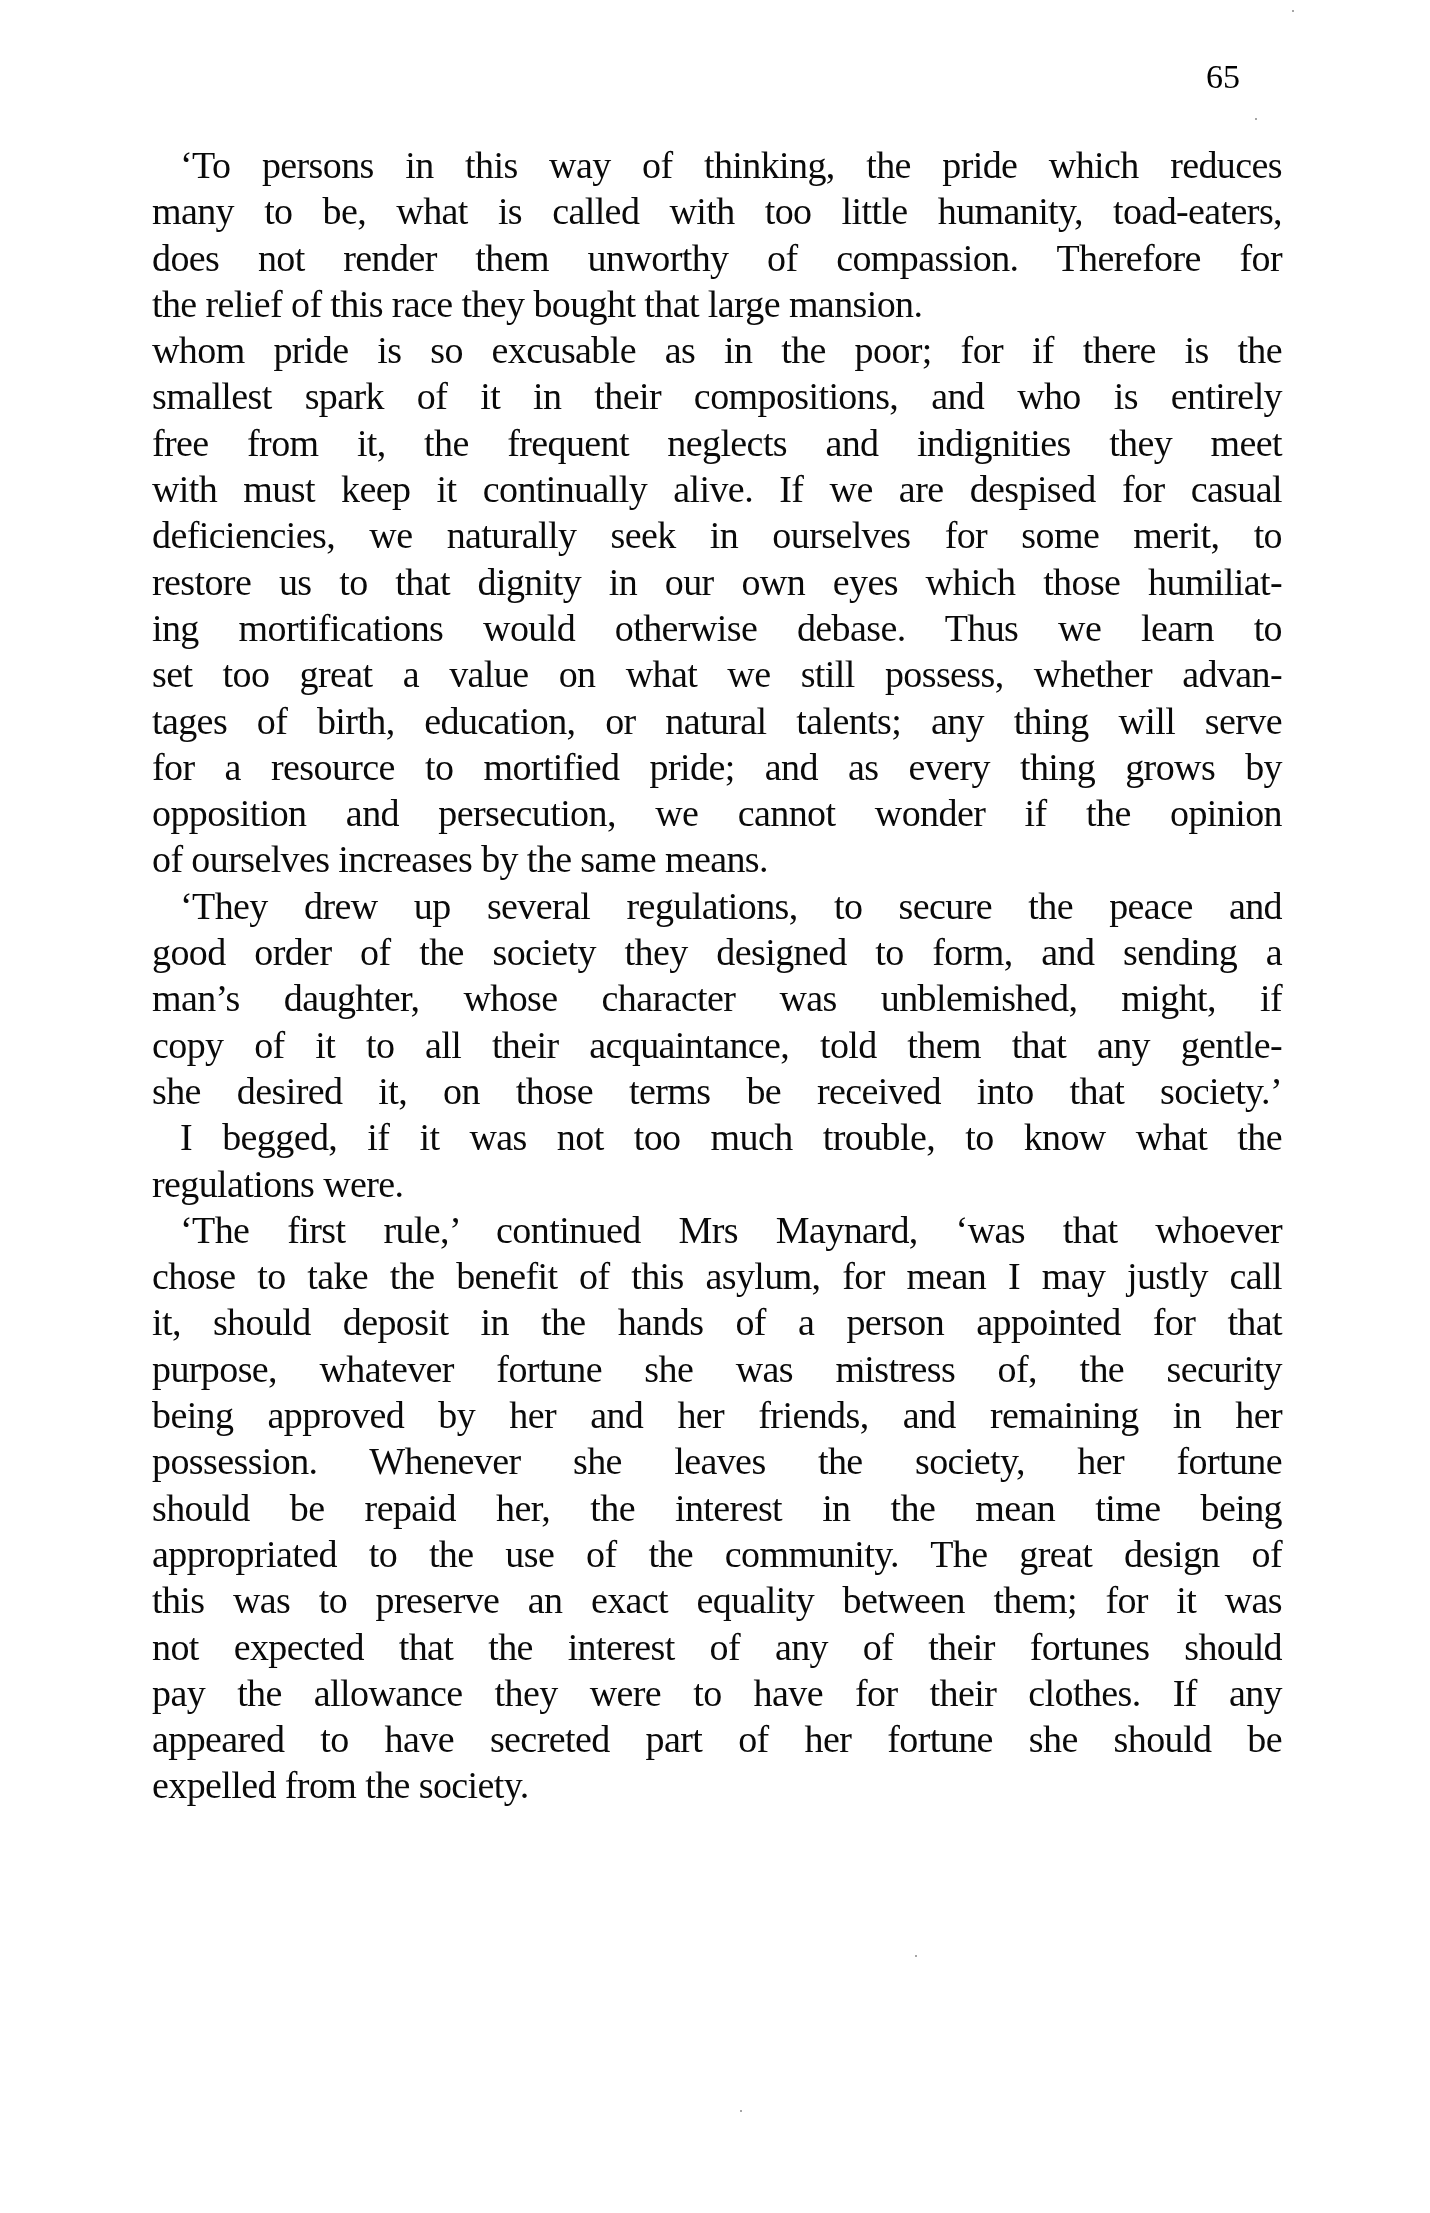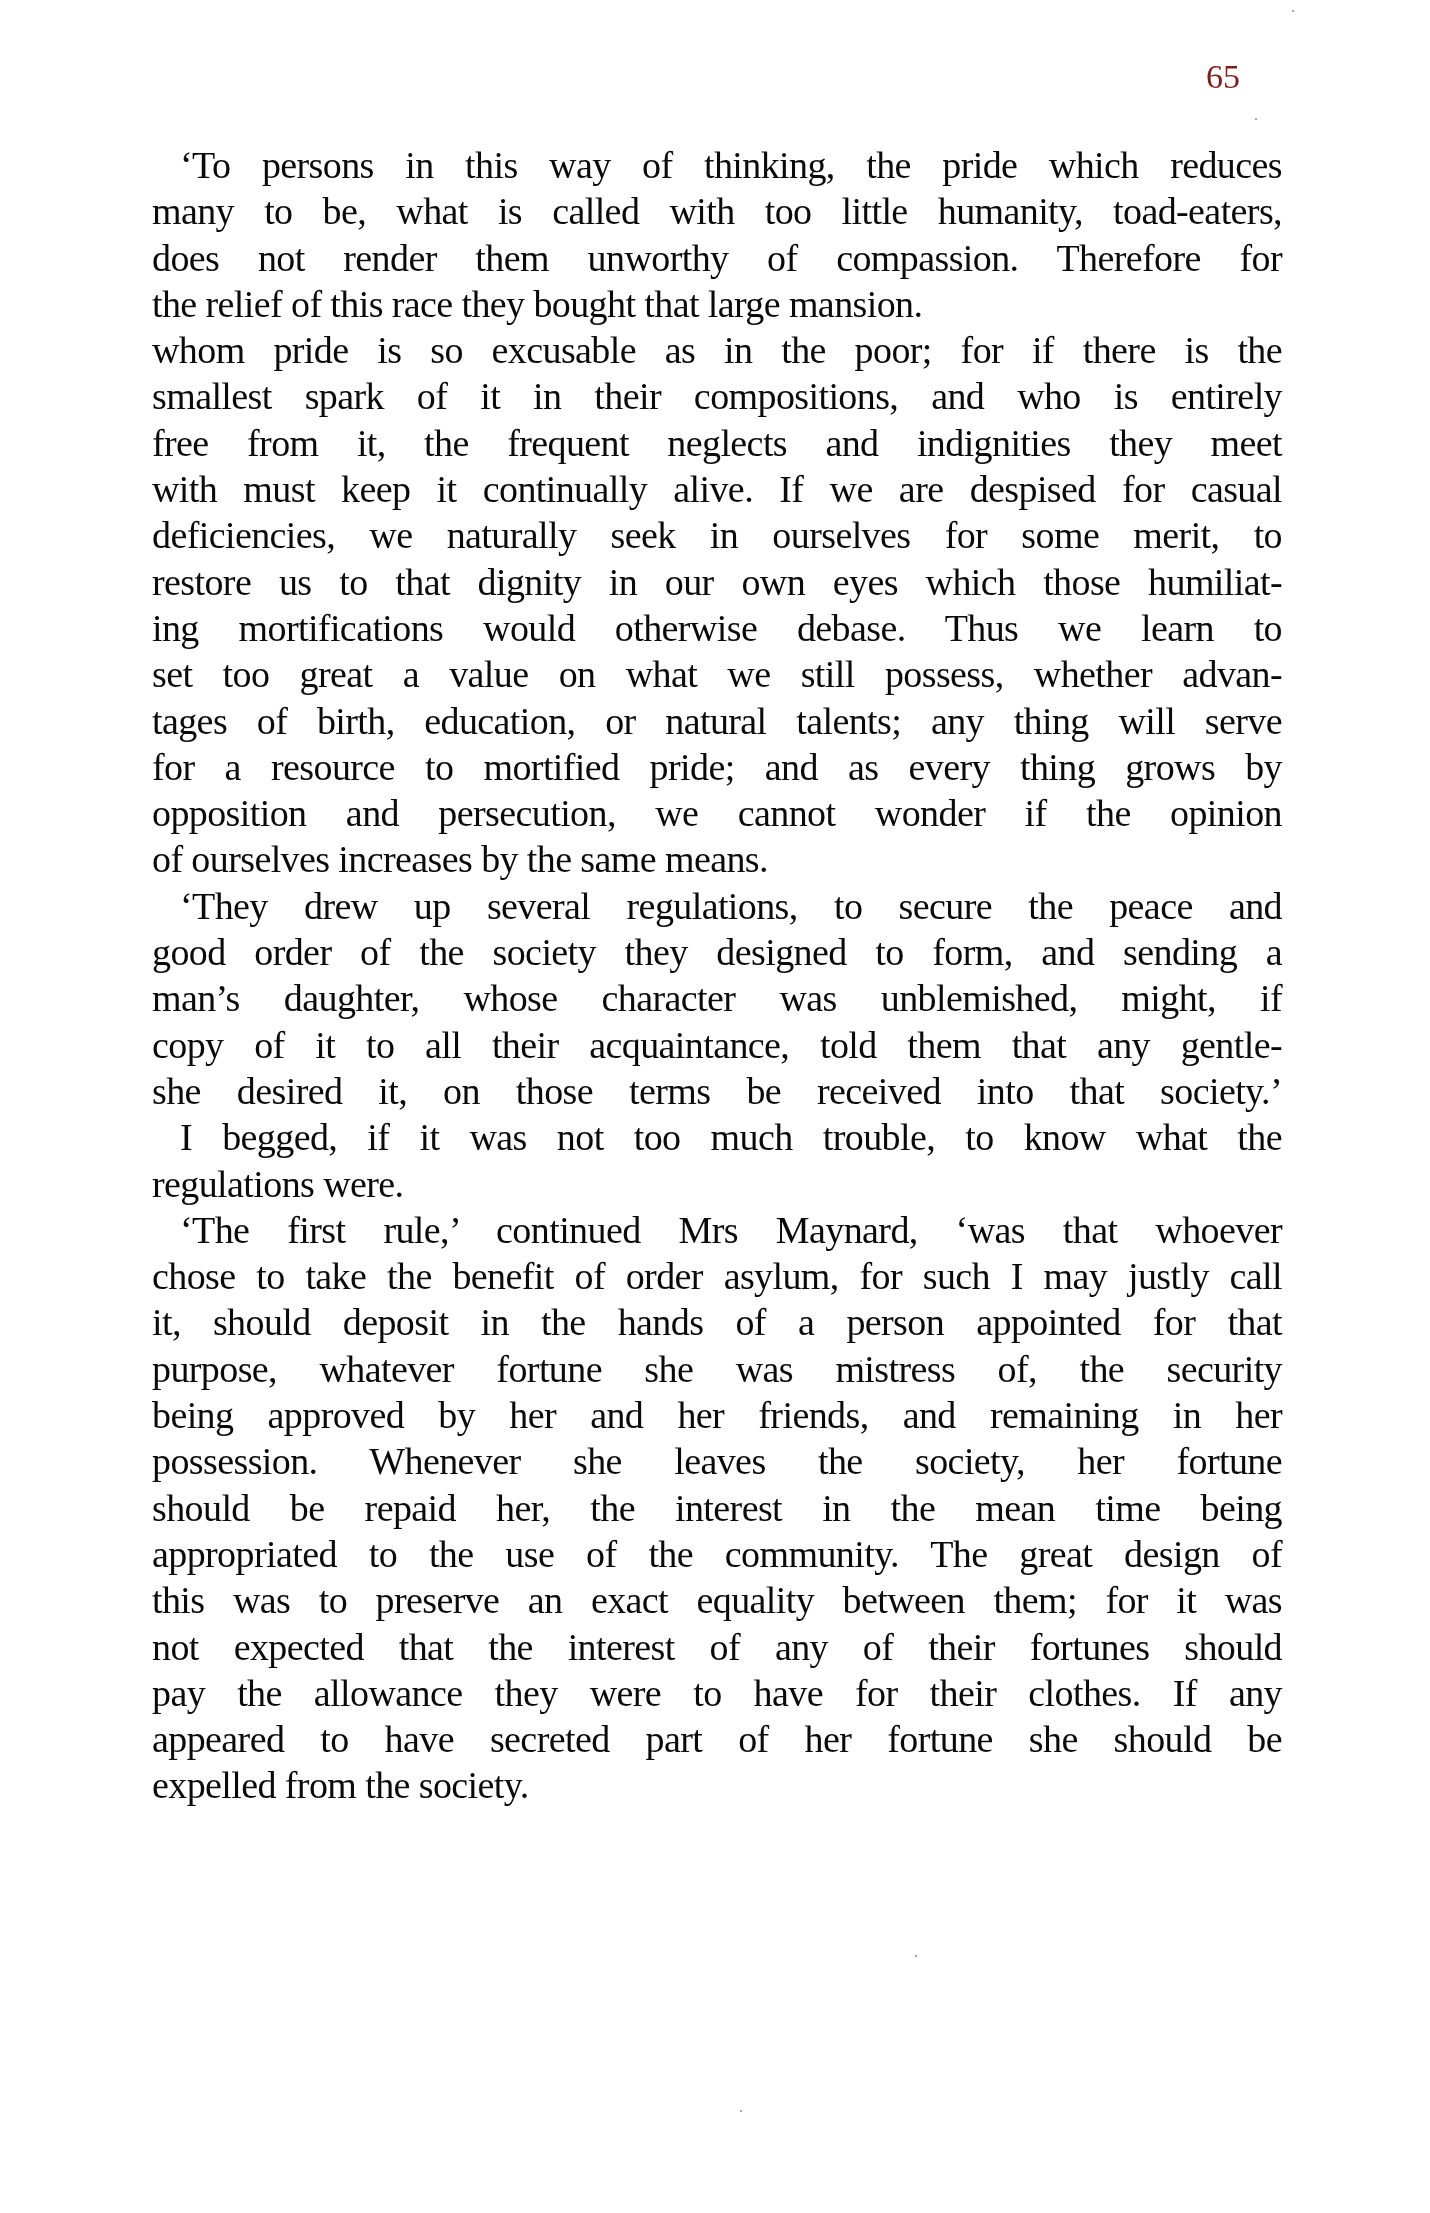--- a/index.html
+++ b/index.html
@@ -1,19 +1,19 @@
 <!DOCTYPE html>
 <html><head>
 <meta charset="utf-8">
 <style>
   html, body { margin: 0; padding: 0; background: #ffffff; }
   body { width: 1430px; height: 2213px; position: relative; overflow: hidden; }
   .page-number {
     position: absolute; left: 1206px; top: 58px;
-    font-family: "Liberation Serif", serif; font-size: 34px; color: #7f1d1d;
+    font-family: "Liberation Serif", serif; font-size: 34px; color: #000000;
     letter-spacing: 0px;
   }
   .text-block {
     position: absolute; left: 152px; top: 142px; width: 1130px;
     font-family: "Liberation Serif", serif; font-size: 38px; line-height: 46.3px;
     color: #0a0a0a;
   }
   .line {
     display: block; white-space: nowrap; height: 46.3px;
     text-align: justify; text-align-last: justify; overflow: visible;
@@ -60,21 +60,21 @@
     <span class="line">she desired it, on those terms be received into that society.’</span>
   </div>
 
   <div>
     <span class="line indent">I begged, if it was not too much trouble, to know what the</span>
     <span class="line last">regulations were.</span>
   </div>
 
   <div>
     <span class="line indent">‘The first rule,’ continued Mrs Maynard, ‘was that whoever</span>
-    <span class="line">chose to take the benefit of order asylum, for such I may justly call</span>
+    <span class="line">chose to take the benefit of this asylum, for mean I may justly call</span>
     <span class="line">it, should deposit in the hands of a person appointed for that</span>
     <span class="line">purpose, whatever fortune she was mistress of, the security</span>
     <span class="line">being approved by her and her friends, and remaining in her</span>
     <span class="line">possession. Whenever she leaves the society, her fortune</span>
     <span class="line">should be repaid her, the interest in the mean time being</span>
     <span class="line">appropriated to the use of the community. The great design of</span>
     <span class="line">this was to preserve an exact equality between them; for it was</span>
     <span class="line">not expected that the interest of any of their fortunes should</span>
     <span class="line">pay the allowance they were to have for their clothes. If any</span>
     <span class="line">appeared to have secreted part of her fortune she should be</span>

